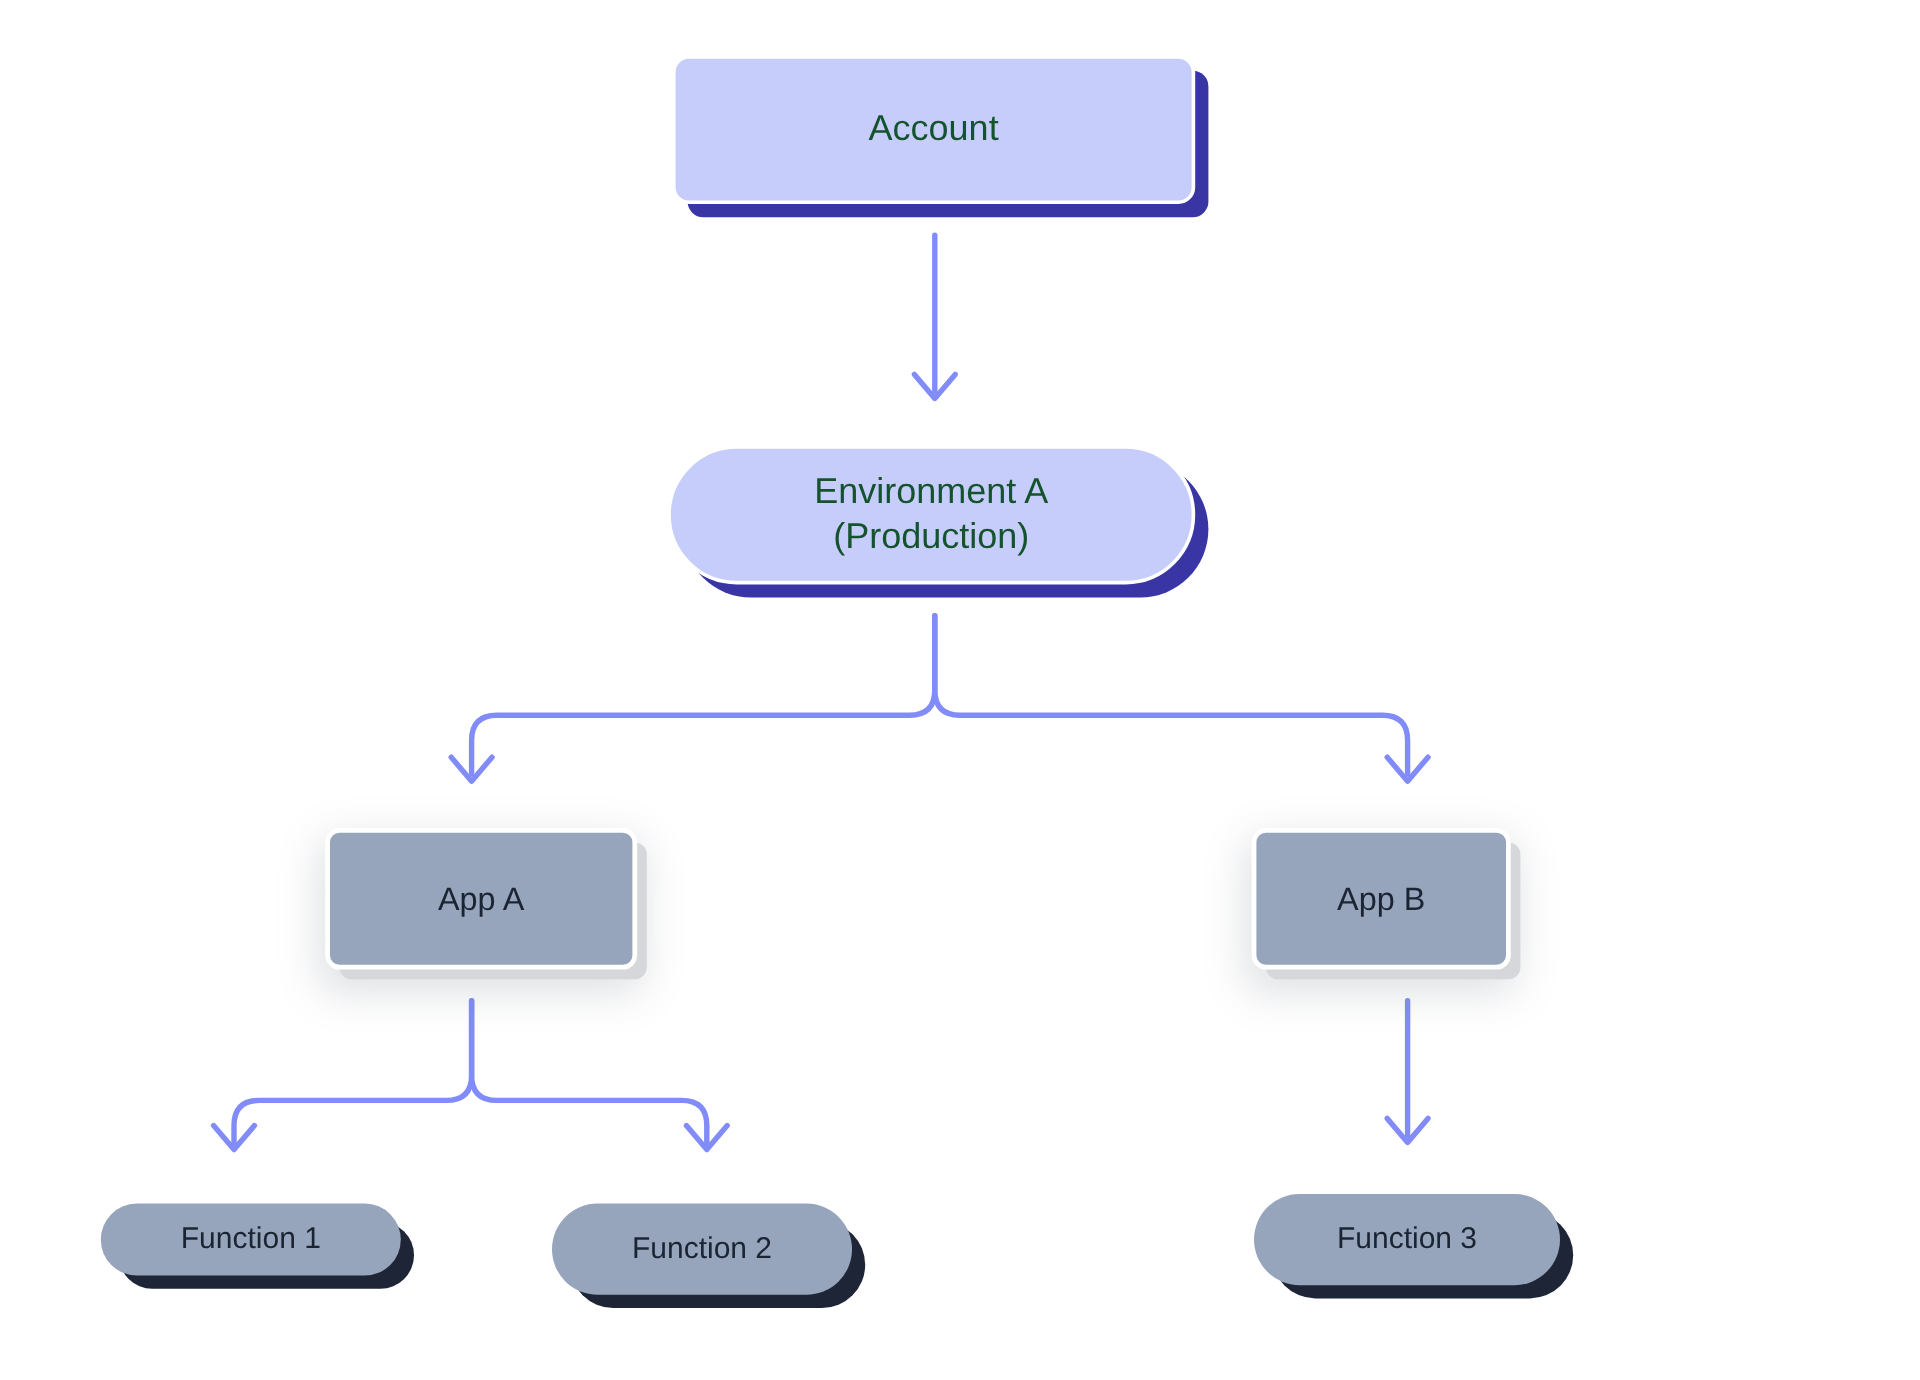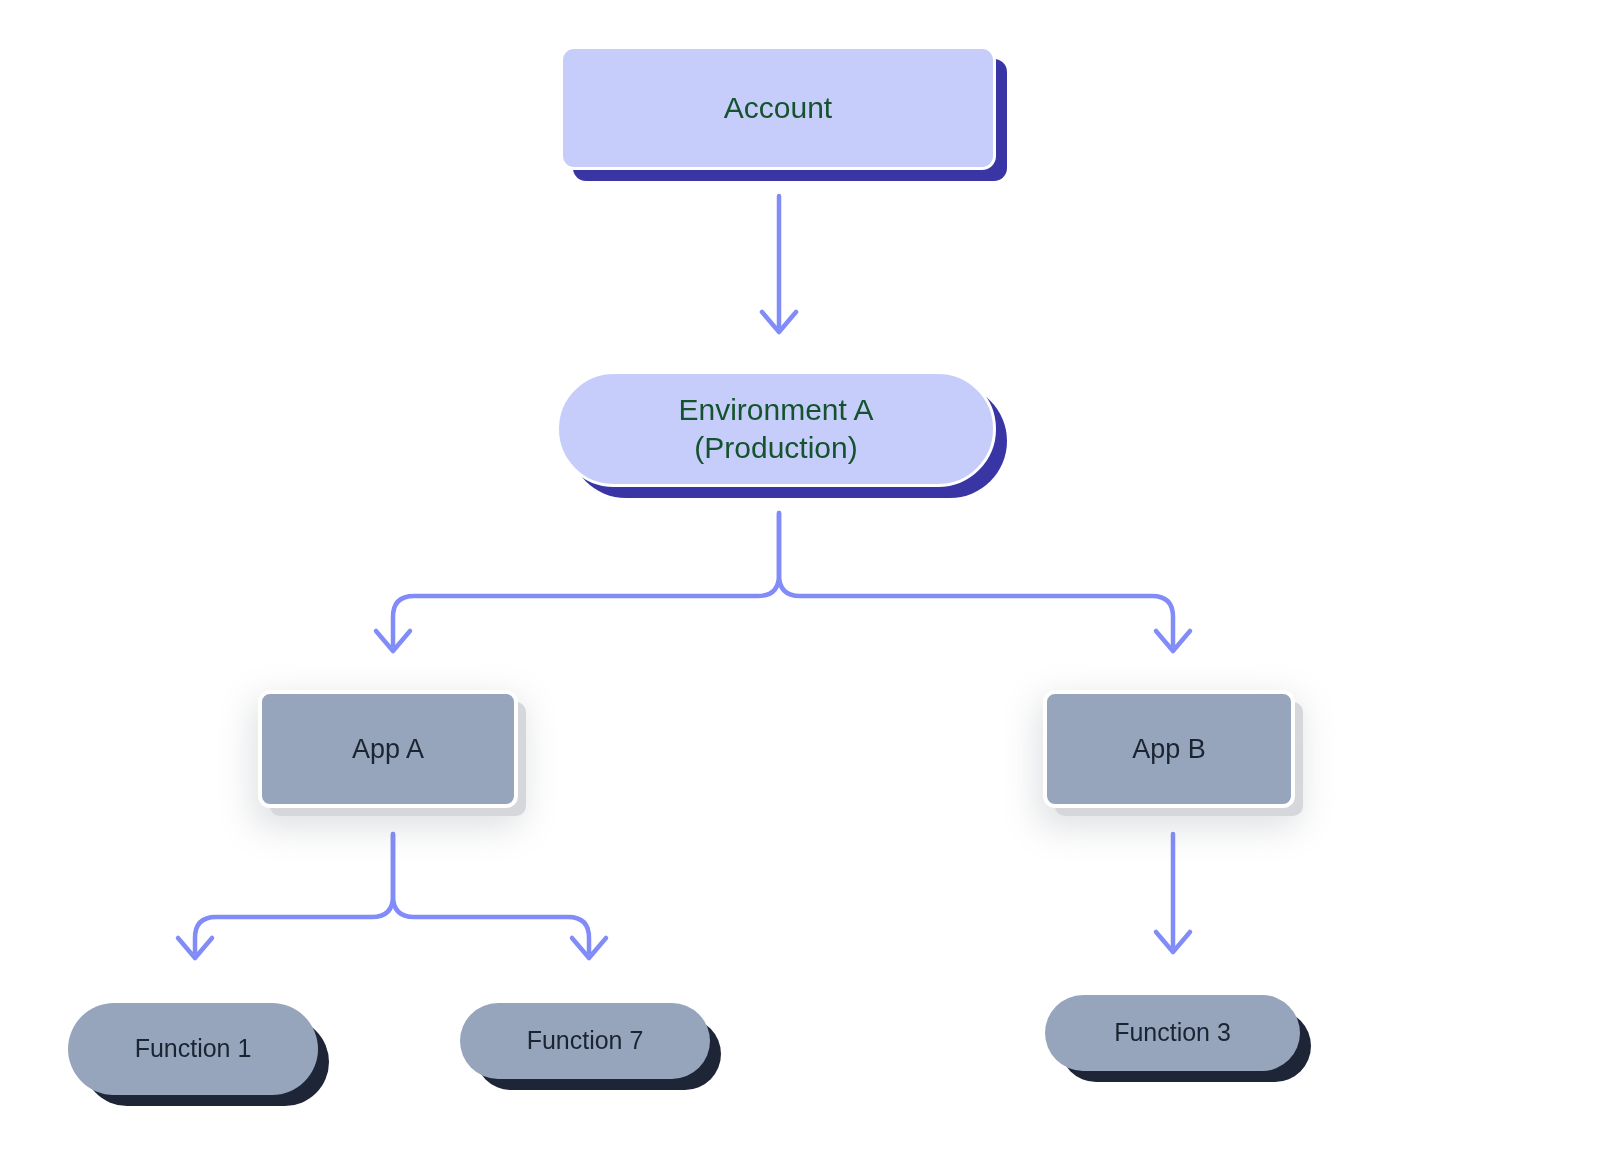--- a/index.html
+++ b/index.html
@@ -110,23 +110,23 @@
       <path d="M 1173 834 L 1173 946" fill="none" stroke="#818cf8" stroke-width="4.5" stroke-linecap="round" stroke-linejoin="round"></path>
       <path d="M 1156 932 L 1173 952 L 1190 932" fill="none" stroke="#818cf8" stroke-width="4.5" stroke-linecap="round" stroke-linejoin="round"></path>
     </g>
   </svg>
 
   <div class="node node-accent shape-rect" style="left: 560px; top: 46px; width: 436px; height: 124px;">Account</div>
 
   <div class="node node-accent shape-pill" style="left: 556px; top: 371px; width: 440px; height: 116px; text-align: center;">Environment A
 (Production)</div>
 
-  <div class="node node-app" style="left: 258px; top: 690px; width: 260px; height: 118px;">App A</div>
+  <div class="node node-app" style="left: 271px; top: 690px; width: 260px; height: 118px;">App A</div>
 
-  <div class="node node-app" style="left: 1043px; top: 690px; width: 252px; height: 118px; text-align: right;">App B</div>
+  <div class="node node-app" style="left: 1043px; top: 690px; width: 216px; height: 118px; text-align: right;">App B</div>
 
-  <div class="node node-fn" style="left: 68px; top: 1003px; width: 250px; height: 92px;">Function 1</div>
+  <div class="node node-fn" style="left: 84px; top: 1003px; width: 250px; height: 60px;">Function 1</div>
 
-  <div class="node node-fn" style="left: 460px; top: 1003px; width: 250px; height: 76px;">Function 7</div>
+  <div class="node node-fn" style="left: 460px; top: 1003px; width: 250px; height: 76px;">Function 2</div>
 
   <div class="node node-fn" style="left: 1045px; top: 995px; width: 255px; height: 76px; text-align: center;">Function 3</div>
 
 </div>
 
 </body></html>

